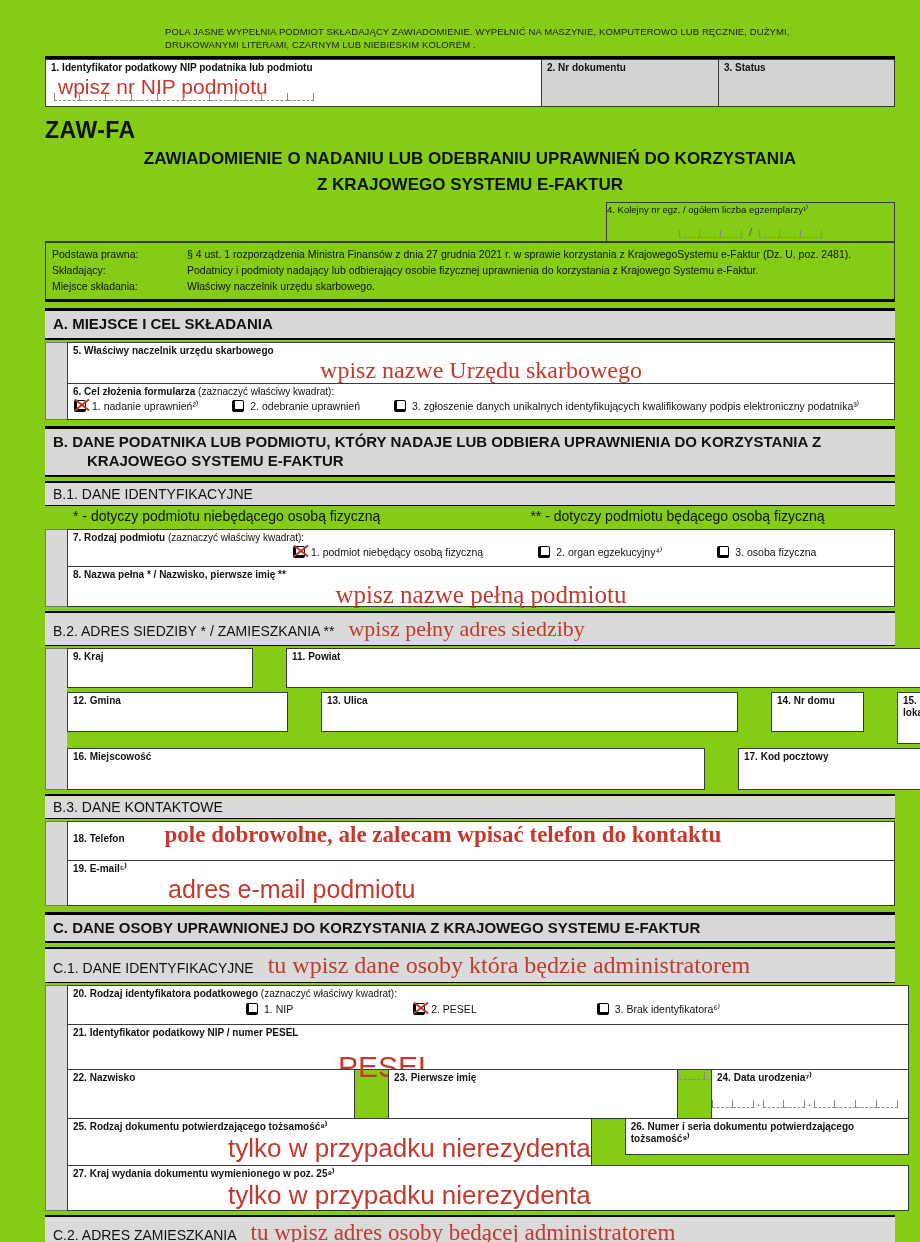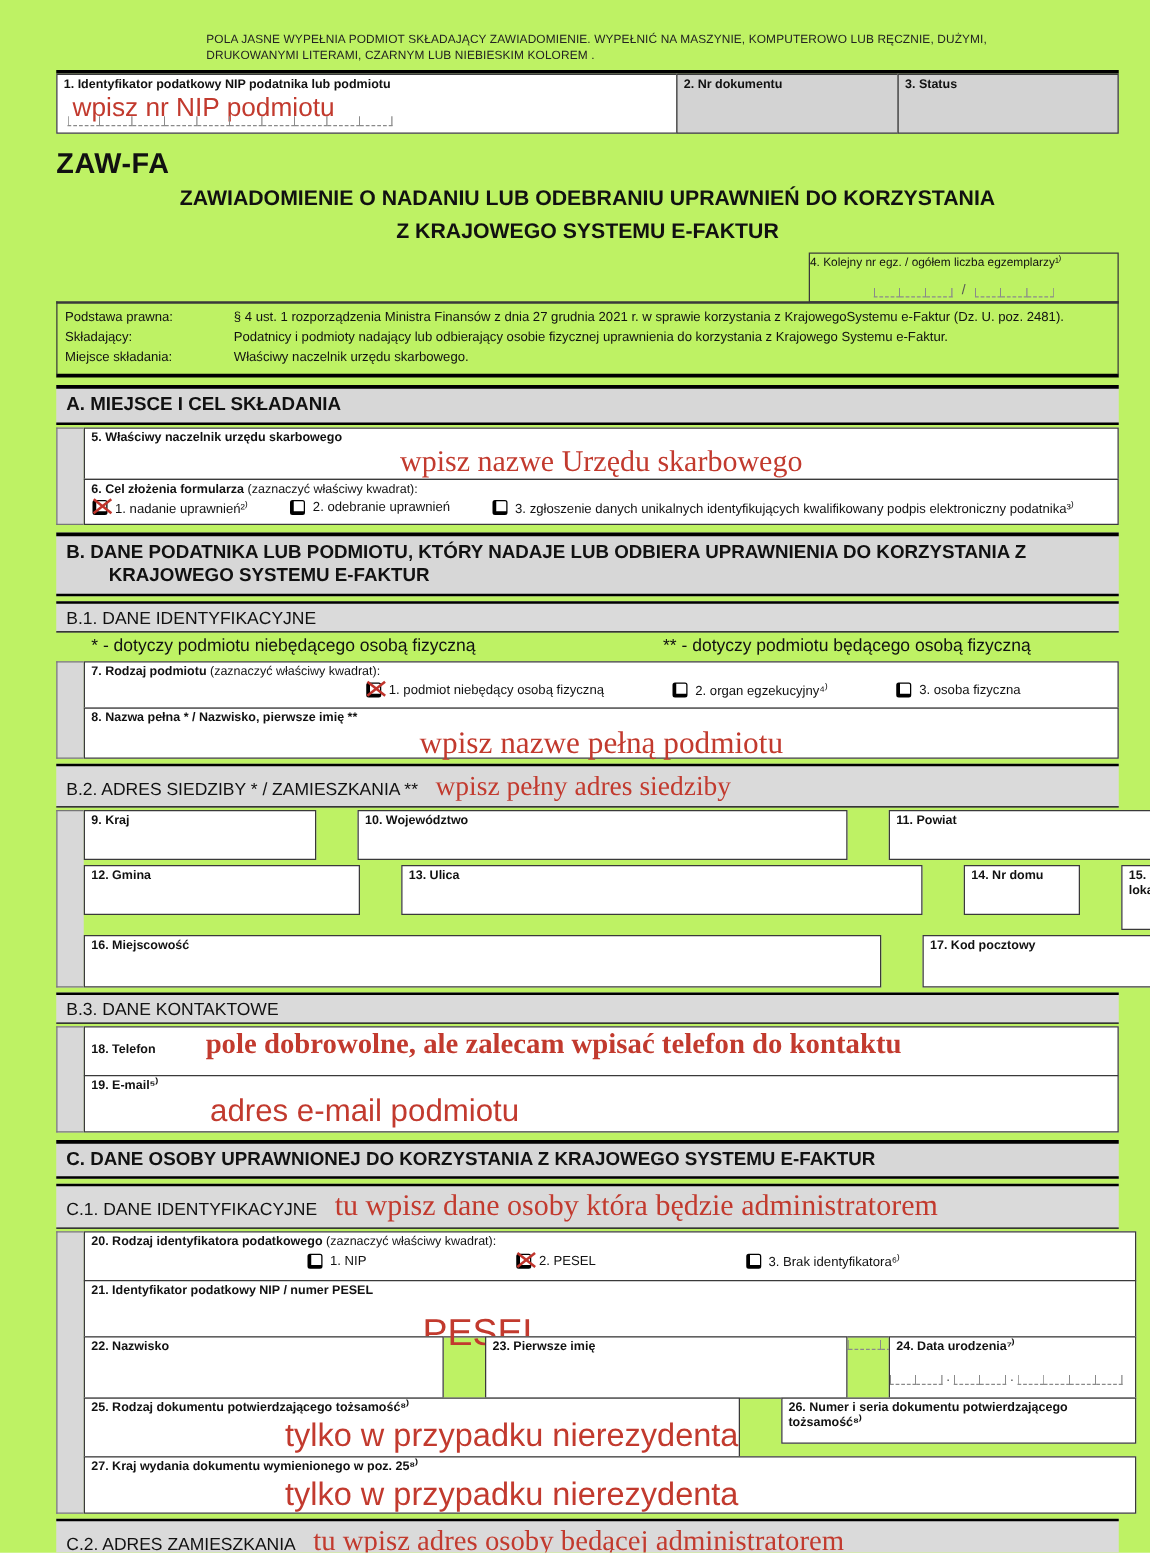--- a/index.html
+++ b/index.html
@@ -1,33 +1,33 @@
 <!DOCTYPE html>
 <html><head>
 <meta charset="utf-8">
 <style>
   * { box-sizing: border-box; }
   body { margin:0; background:#fff; font-family:"Liberation Sans", sans-serif; color:#111; }
-  .page { width:920px; height:1242px; background:#bef264; padding:26px 25px 10px 45px; overflow:hidden; position:relative; }
+  .page { width:920px; height:1242px; background:#84cc16; padding:26px 25px 10px 45px; overflow:hidden; position:relative; }
 
   .top-note { font-size:9.5px; line-height:1.35; color:#222; margin:0 0 4px 120px; width:700px; letter-spacing:.1px; }
   .fbox { border:1.2px solid #3a3a3a; background:#fff; position:relative; }
   .fbox .lab { font-size:10px; font-weight:bold; padding:2px 4px 0 5px; line-height:1.2; }
   .lab .norm { font-weight:normal; }
 
   
   .hdr { display:flex; border-top:3px solid #000; margin-top:3px; }
   .hdr .fbox { margin-left:-1px; }
   .hdr .fbox:first-child { margin-left:0; }
   .grey { background:#d3d3d3; }
 
   .form-code { font-size:23px; font-weight:bold; margin:10px 0 2px 0; letter-spacing:.5px; }
   .main-title { text-align:center; font-weight:bold; font-size:17px; line-height:1.55; margin:2px 0 4px 0; }
 
-  .box4 { width:248px; margin-left:auto; border:1.2px solid #3a3a3a; padding-bottom:3px; }
+  .box4 { width:289px; margin-left:auto; border:1.2px solid #3a3a3a; padding-bottom:3px; }
   .box4 .lab { font-size:9.5px; }
   .cells4 { display:flex; justify-content:center; align-items:flex-end; margin-top:10px; gap:4px; }
 
   .legal { border:1.2px solid #3a3a3a; border-top-width:2px; border-bottom:3px solid #000; margin-top:-1px; padding:3px 6px 4px 6px; }
   .legal .lrow { display:flex; margin:2px 0; }
   .legal .llab { width:135px; flex:0 0 135px; font-size:10.5px; }
   .legal .ltxt { flex:1; font-size:10.5px; line-height:1.3; }
 
   .secbar { background:#d7d7d7; border-top:3px solid #000; border-bottom:2px solid #000; font-weight:bold; font-size:15px; padding:3px 8px 4px 8px; margin-top:6px; line-height:1.3; }
   .secbar.hang { padding-left:42px; text-indent:-34px; }
@@ -213,23 +213,20 @@
     <span>B.2. ADRES SIEDZIBY * / ZAMIESZKANIA **</span>
     <span class="ann serif" style="font-size:22px;">wpisz pełny adres siedziby</span>
   </div>
   <div class="fieldset">
     <div class="gutter"></div>
     <div class="fbody gaps">
       <div class="frow">
         <div class="fbox" style="flex:0 0 186px; height:40px;">
             <div class="lab">9. Kraj</div>
           </div>
-        <div class="fbox" style="flex:0 0 392px; height:40px;">
-            <div class="lab">10. Województwo</div>
-          </div>
         <div class="fbox" style="flex:1; height:40px;">
             <div class="lab">11. Powiat</div>
           </div>
       </div>
       <div class="frow">
         <div class="fbox" style="flex:0 0 221px; height:40px;">
             <div class="lab">12. Gmina</div>
           </div>
         <div class="fbox" style="flex:0 0 417px; height:40px;">
             <div class="lab">13. Ulica</div>

